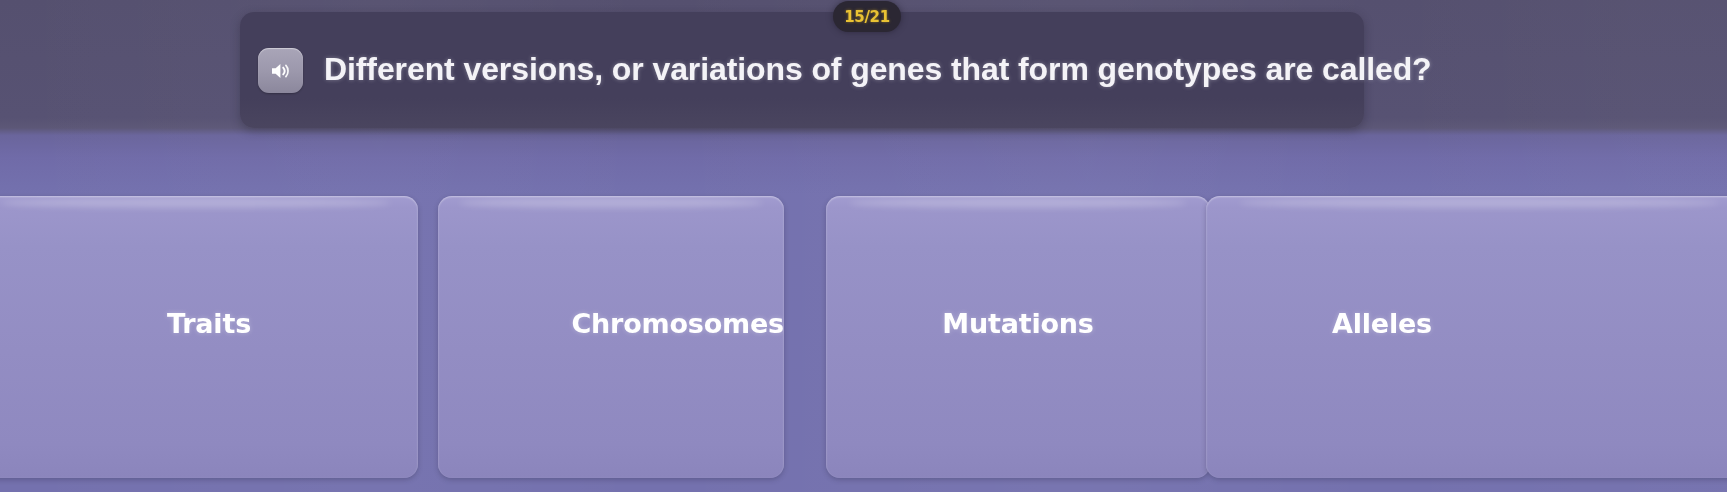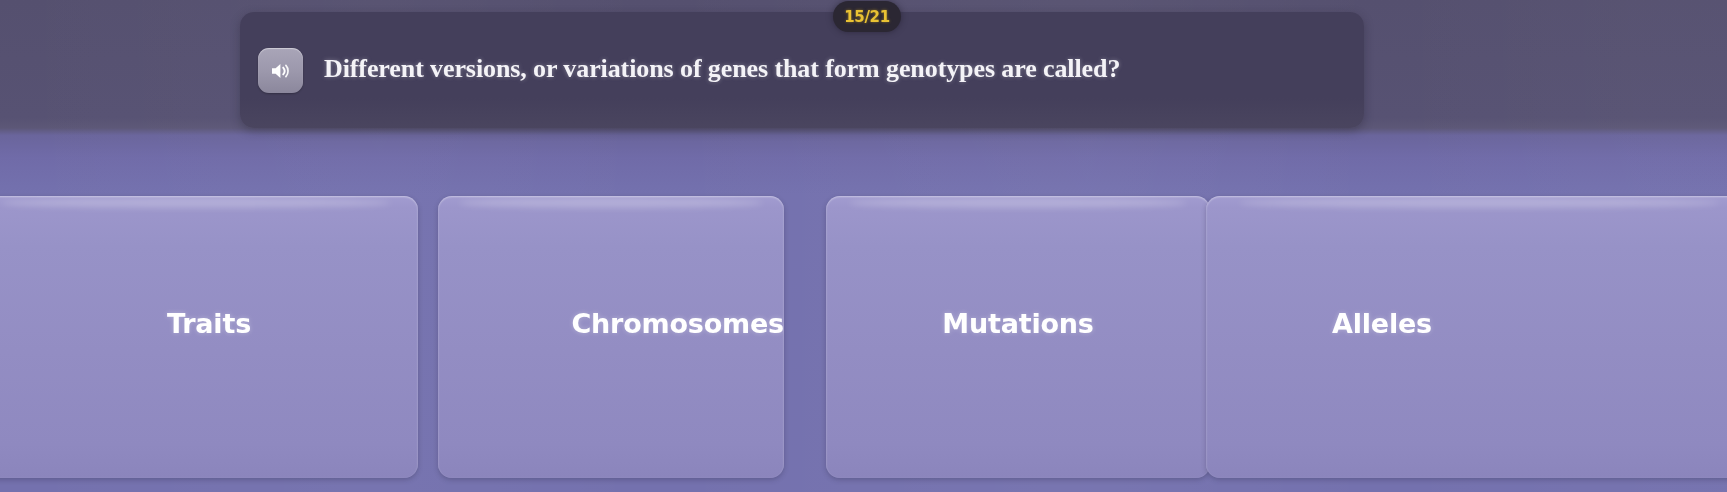--- a/index.html
+++ b/index.html
@@ -98,22 +98,22 @@
     align-items: center;
     justify-content: center;
   }
   #speaker-button svg { display: block; }
 
   #question-text {
     position: absolute;
     left: 84px;
     top: 40px;
     width: 1024px;
-    font-family: Liberation Serif, serif;
-    font-size: 26px;
+    font-family: Liberation Sans, sans-serif;
+    font-size: 32px;
     font-weight: 700;
     letter-spacing: -0.1px;
     color: #f4f3f7;
     text-shadow: 0 0 4px rgba(240,240,250,0.35);
     line-height: 34px;
     white-space: nowrap;
   }
 
   
   #options {

